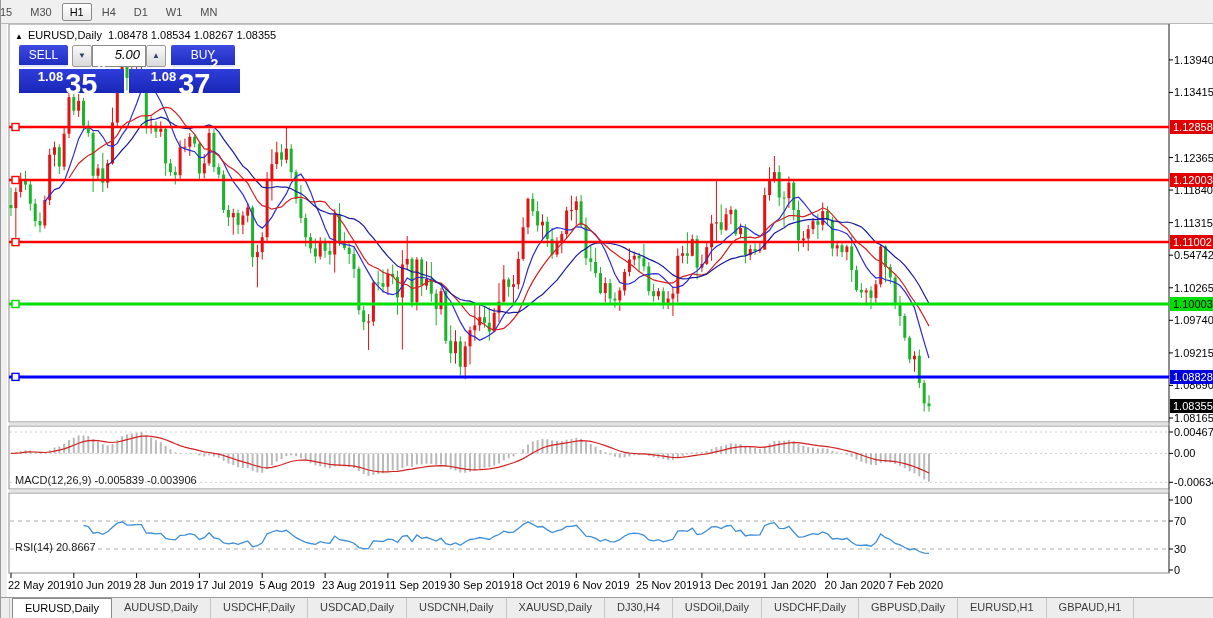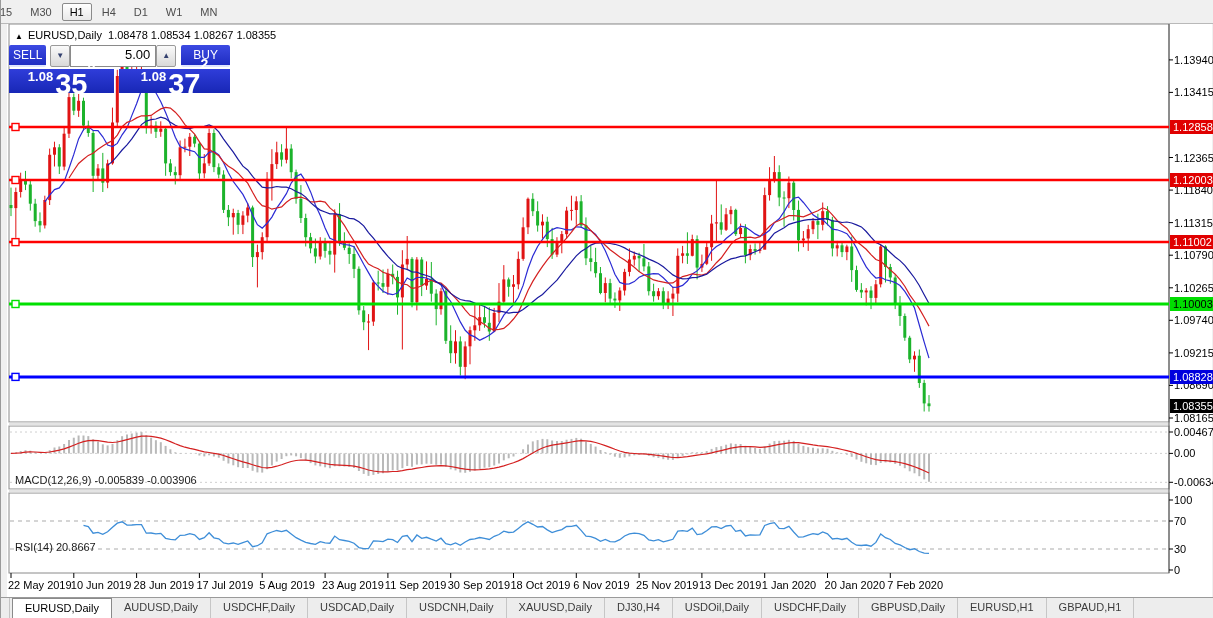--- a/index.html
+++ b/index.html
@@ -15,30 +15,30 @@
   #canvas{position:absolute;left:0;top:0;z-index:1;}
   #overlay{position:absolute;left:0;top:0;width:1210px;height:618px;z-index:3;pointer-events:none;}
   #title-row{position:absolute;left:14px;top:29px;z-index:4;font-size:11px;color:#000;white-space:nowrap;}
   #title-row .tri{font-size:8px;margin-right:5px;}
   .paneLabel{position:absolute;z-index:4;font-size:11px;color:#1a1a1a;white-space:nowrap;margin-top:44px;}
   .ytick{position:absolute;left:1173px;font-size:11px;color:#000;z-index:3;white-space:nowrap;}
   .badge{position:absolute;left:1169px;width:43px;height:14px;font-size:11px;line-height:14px;
          padding-left:3px;z-index:4;white-space:nowrap;}
   .dlabel{position:absolute;top:579px;font-size:11px;color:#000;z-index:3;white-space:nowrap;}
   
-  #panel{position:absolute;left:8px;top:45px;width:221px;z-index:6;}
+  #panel{position:absolute;left:8px;top:45px;width:221px;z-index:6;padding-left:10px;}
   #prow1{display:flex;height:22px;}
   .pbtn{background:linear-gradient(#3c4ae2,#1f2dc2);color:#fff;font-size:12px;text-align:center;
         line-height:20px;border-radius:2px;border-bottom:2px solid #dfe5ff;box-sizing:border-box;}
   #sellbtn{width:49px;} #buybtn{width:64px;margin-left:5px;}
   #spinner{display:flex;height:22px;margin-left:4px;}
   .spbtn{width:20px;height:22px;background:linear-gradient(#fafafa,#d9d9d9);border:1px solid #9a9a9a;
          box-sizing:border-box;border-radius:2px;font-size:8px;color:#33406e;text-align:center;line-height:20px;}
-  #volfield{width:86px;height:22px;background:#fff;border:1px solid #8a8a8a;box-sizing:border-box;
-            font-size:13px;color:#000;text-align:right;padding:1px 5px 0 0;}
+  #volfield{width:54px;height:22px;background:#fff;border:1px solid #8a8a8a;box-sizing:border-box;
+            font-size:13px;color:#000;text-align:right;padding:1px 5px 0 0;font-style:italic;}
   #prow2{display:flex;margin-top:2px;}
   .pricebox{background:linear-gradient(#2f3dda,#1827b6);color:#fff;height:24px;display:flex;
             justify-content:center;padding-bottom:1px;box-sizing:border-box;}
   #sellprice{width:105px;} #buyprice{width:111px;margin-left:5px;}
   .pb-small{font-size:13px;font-weight:bold;margin:0 2px 4px 0;}
   .pb-big{font-size:29px;font-weight:bold;line-height:30px;}
   .pb-sup{font-size:14px;font-weight:bold;position:relative;top:-13px;}
   
   #tabbar{position:absolute;left:0;top:597px;width:1213px;height:21px;background:#ededed;
           border-top:1px solid #9a9a9a;display:flex;align-items:stretch;z-index:5;}
@@ -734,21 +734,21 @@
   <div class="paneLabel" style="left:14px;top:497px;">
     <span>RSI(14)</span>&nbsp;<span>20.8667</span>
   </div>
 
   <div id="overlay">
       <div class="ytick" style="top: 53.8816px;">1.13940</div>
       <div class="ytick" style="top: 86.435px;">1.13415</div>
       <div class="ytick" style="top: 151.542px;">1.12365</div>
       <div class="ytick" style="top: 184.095px;">1.11840</div>
       <div class="ytick" style="top: 216.649px;">1.11315</div>
-      <div class="ytick" style="top: 249.202px;">1.10790</div>
+      <div class="ytick" style="top: 249.202px;">0.54742</div>
       <div class="ytick" style="top: 281.756px;">1.10265</div>
       <div class="ytick" style="top: 314.309px;">1.09740</div>
       <div class="ytick" style="top: 346.863px;">1.09215</div>
       <div class="ytick" style="top: 379.416px;">1.08690</div>
       <div class="ytick" style="top: 411.97px;">1.08165</div>
       <div class="ytick" style="top: 426.031px;">0.004679</div>
       <div class="ytick" style="top: 447.391px;">0.00</div>
       <div class="ytick" style="top: 476.335px;">-0.00634</div>
       <div class="ytick" style="top: 494px;">100</div>
       <div class="ytick" style="top: 515px;">70</div>

